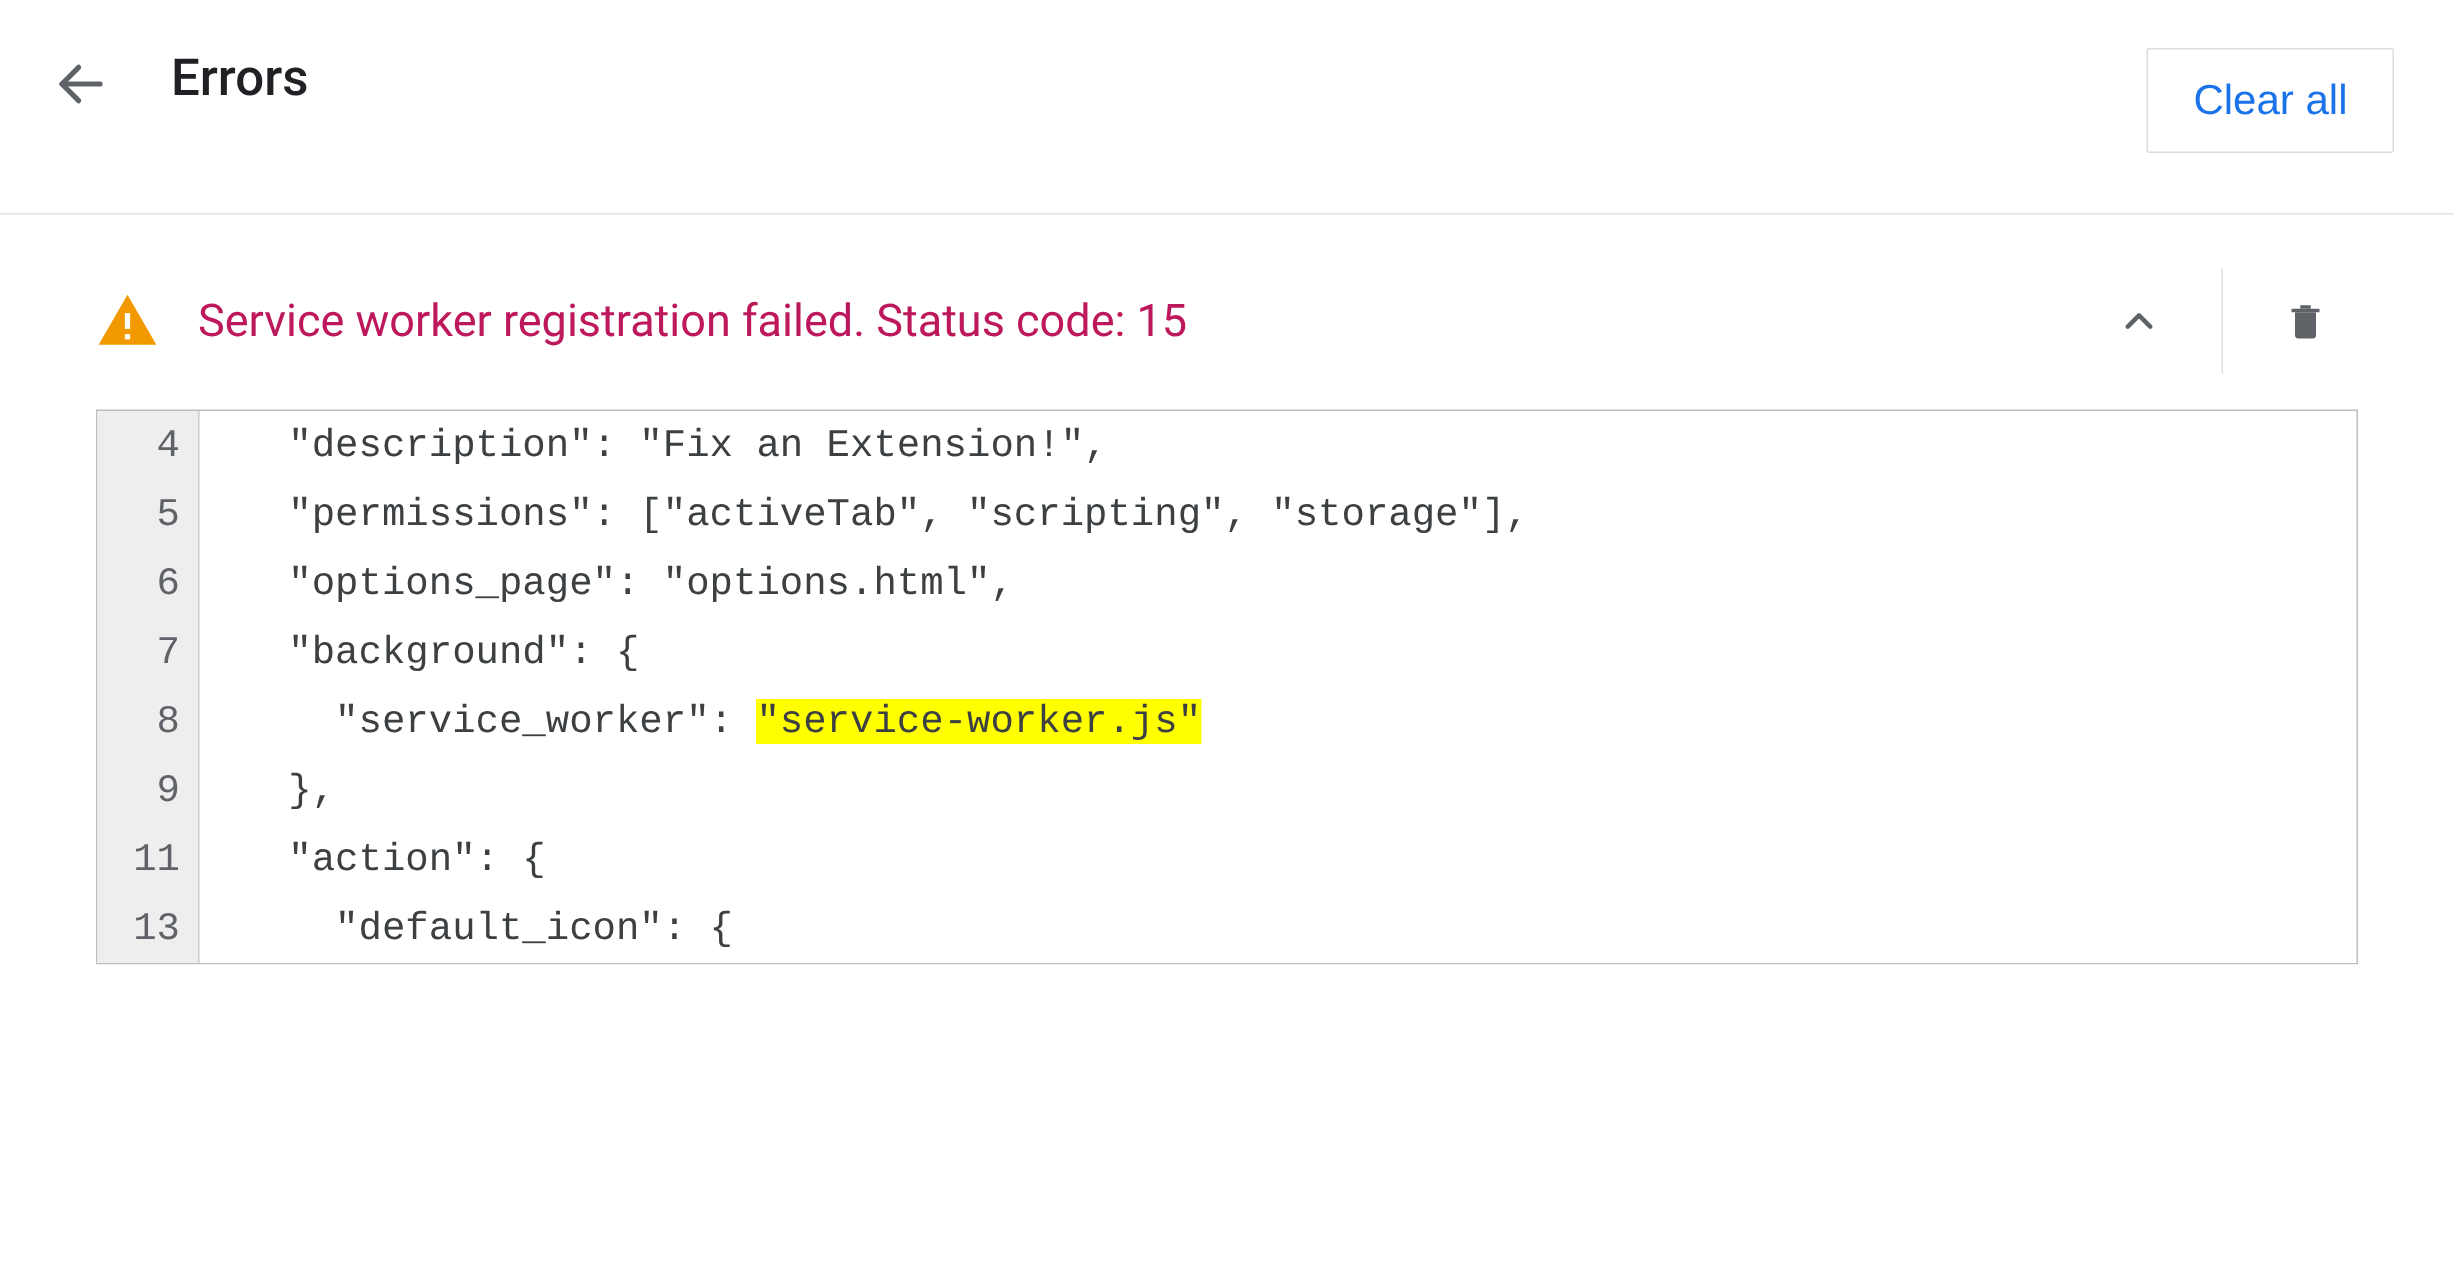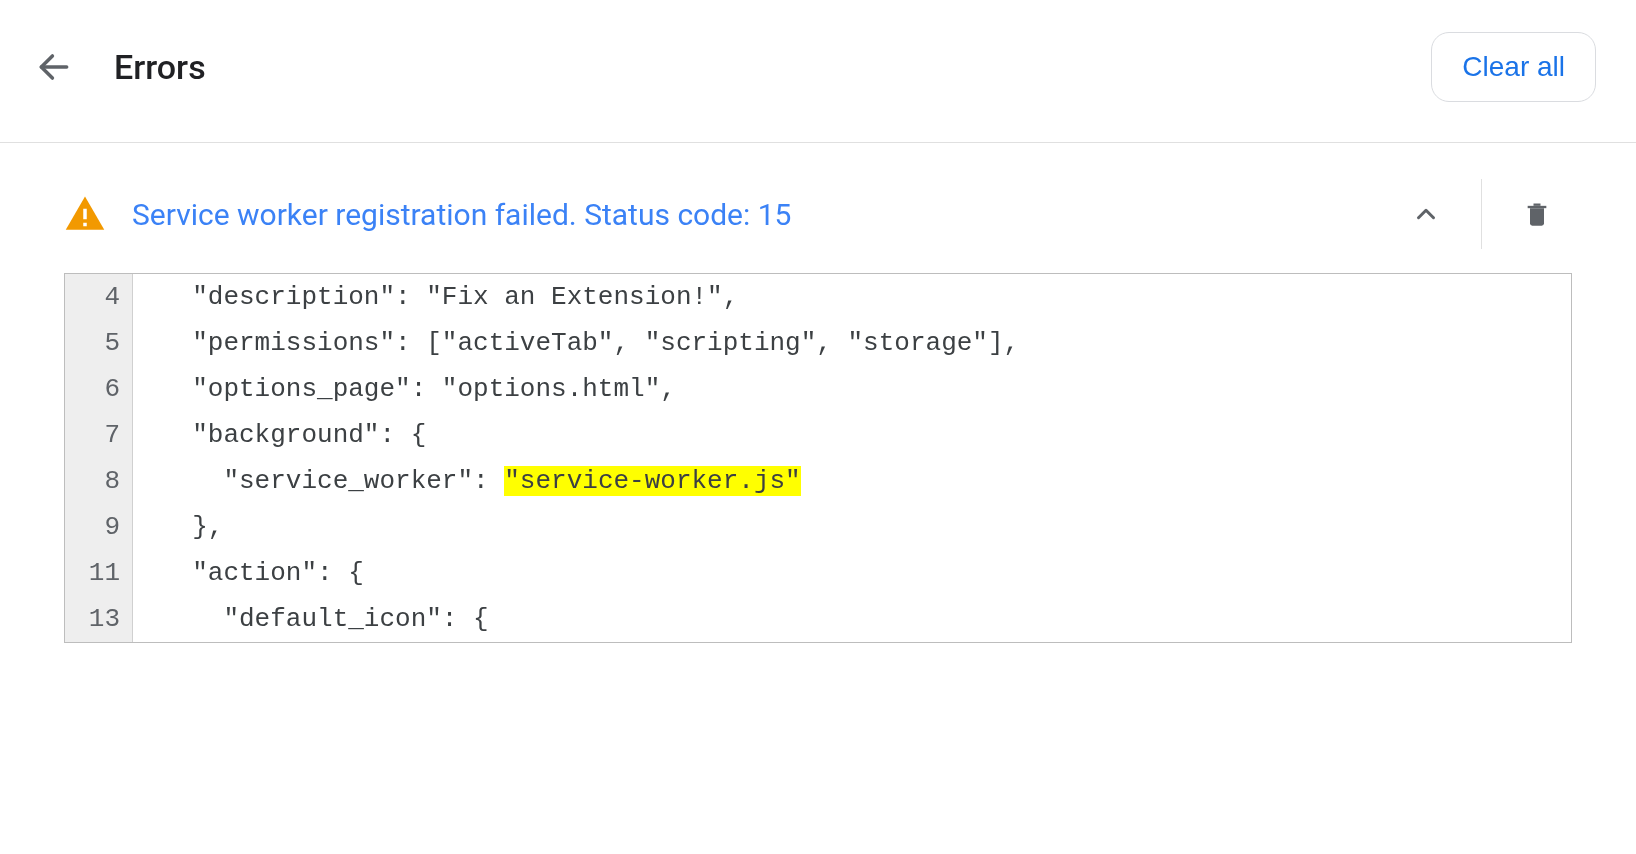--- a/index.html
+++ b/index.html
@@ -4,21 +4,21 @@
 <style>
   * { box-sizing: border-box; margin: 0; padding: 0; }
   html, body {
     font-family: Roboto, "Helvetica Neue", Arial, sans-serif;
     background: #ffffff;
     color: #202124;
     width: 1636px;
   }
   .header {
     display: flex;
-    align-items: center;
+    align-items: flex-start;
     padding: 32px 40px 40px 30px;
     gap: 36px;
   }
   .back-btn {
     width: 48px;
     height: 48px;
     display: flex;
     align-items: center;
     justify-content: center;
     color: #5f6368;
@@ -30,21 +30,21 @@
     color: #202124;
     flex: 1;
   }
   .clear-all-btn {
     border: 1px solid #dadce0;
     background: #fff;
     color: #1a73e8;
     font-size: 28px;
     font-weight: 500;
     padding: 18px 30px;
-    border-radius: 18px;
+    border-radius: 2px;
     cursor: pointer;
   }
   .divider {
     height: 1px;
     background: #e0e0e0;
     width: 100%;
   }
   .content {
     padding: 30px 64px 0 64px;
   }
@@ -54,21 +54,21 @@
     gap: 26px;
     padding: 6px 0 24px 0;
   }
   .warn-icon {
     width: 42px;
     height: 42px;
     flex-shrink: 0;
   }
   .error-msg {
     font-size: 30px;
-    color: #3b82f6;
+    color: #be185d;
     flex: 1;
   }
   .row-actions {
     display: flex;
     align-items: center;
     gap: 0;
   }
   .chev-btn, .trash-btn {
     width: 70px;
     height: 70px;

